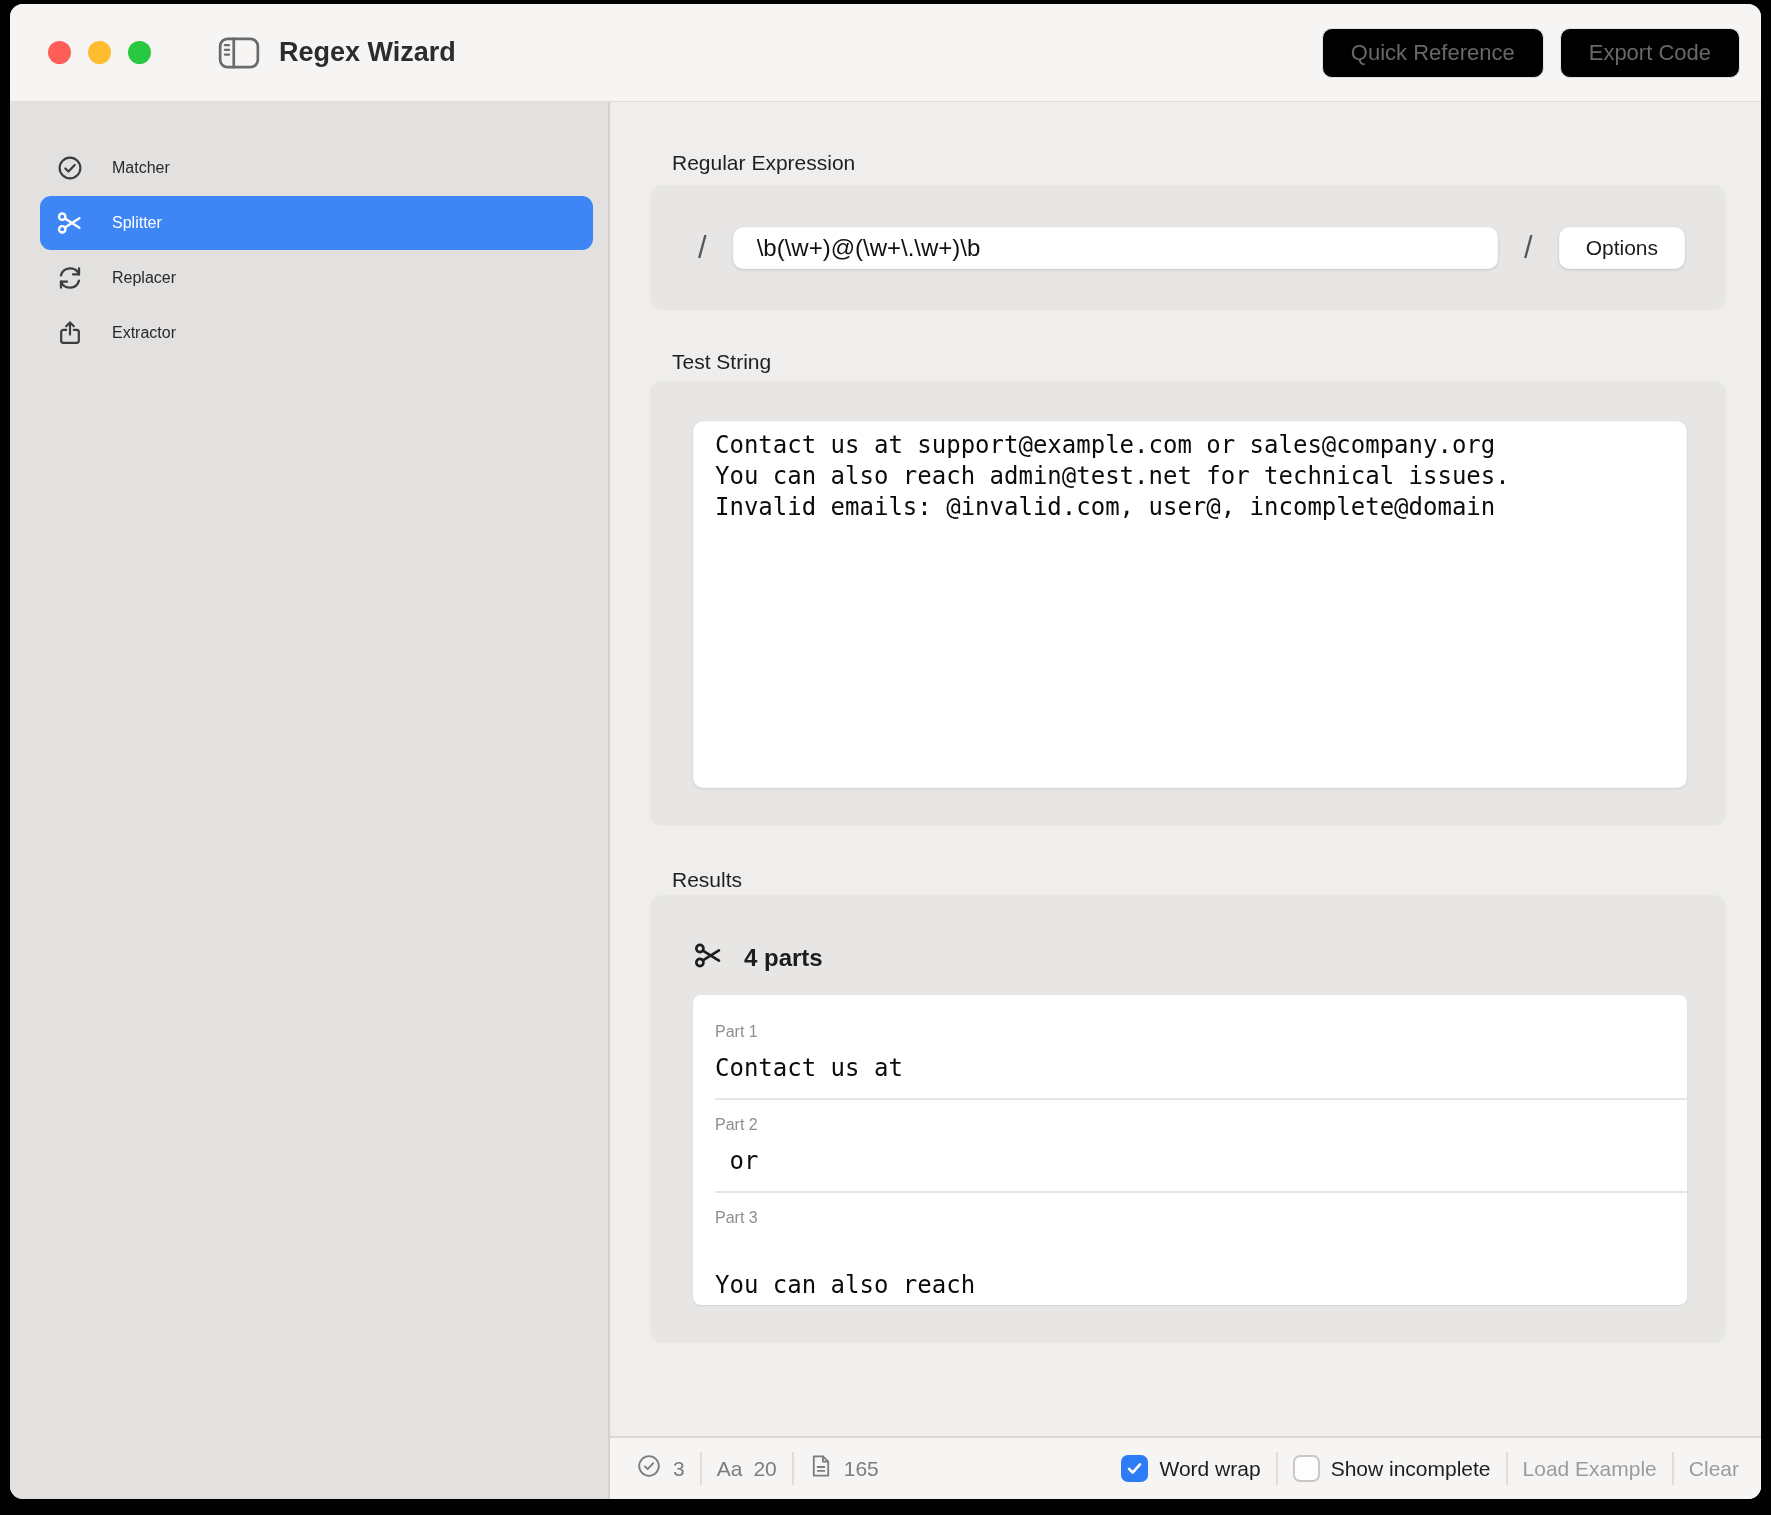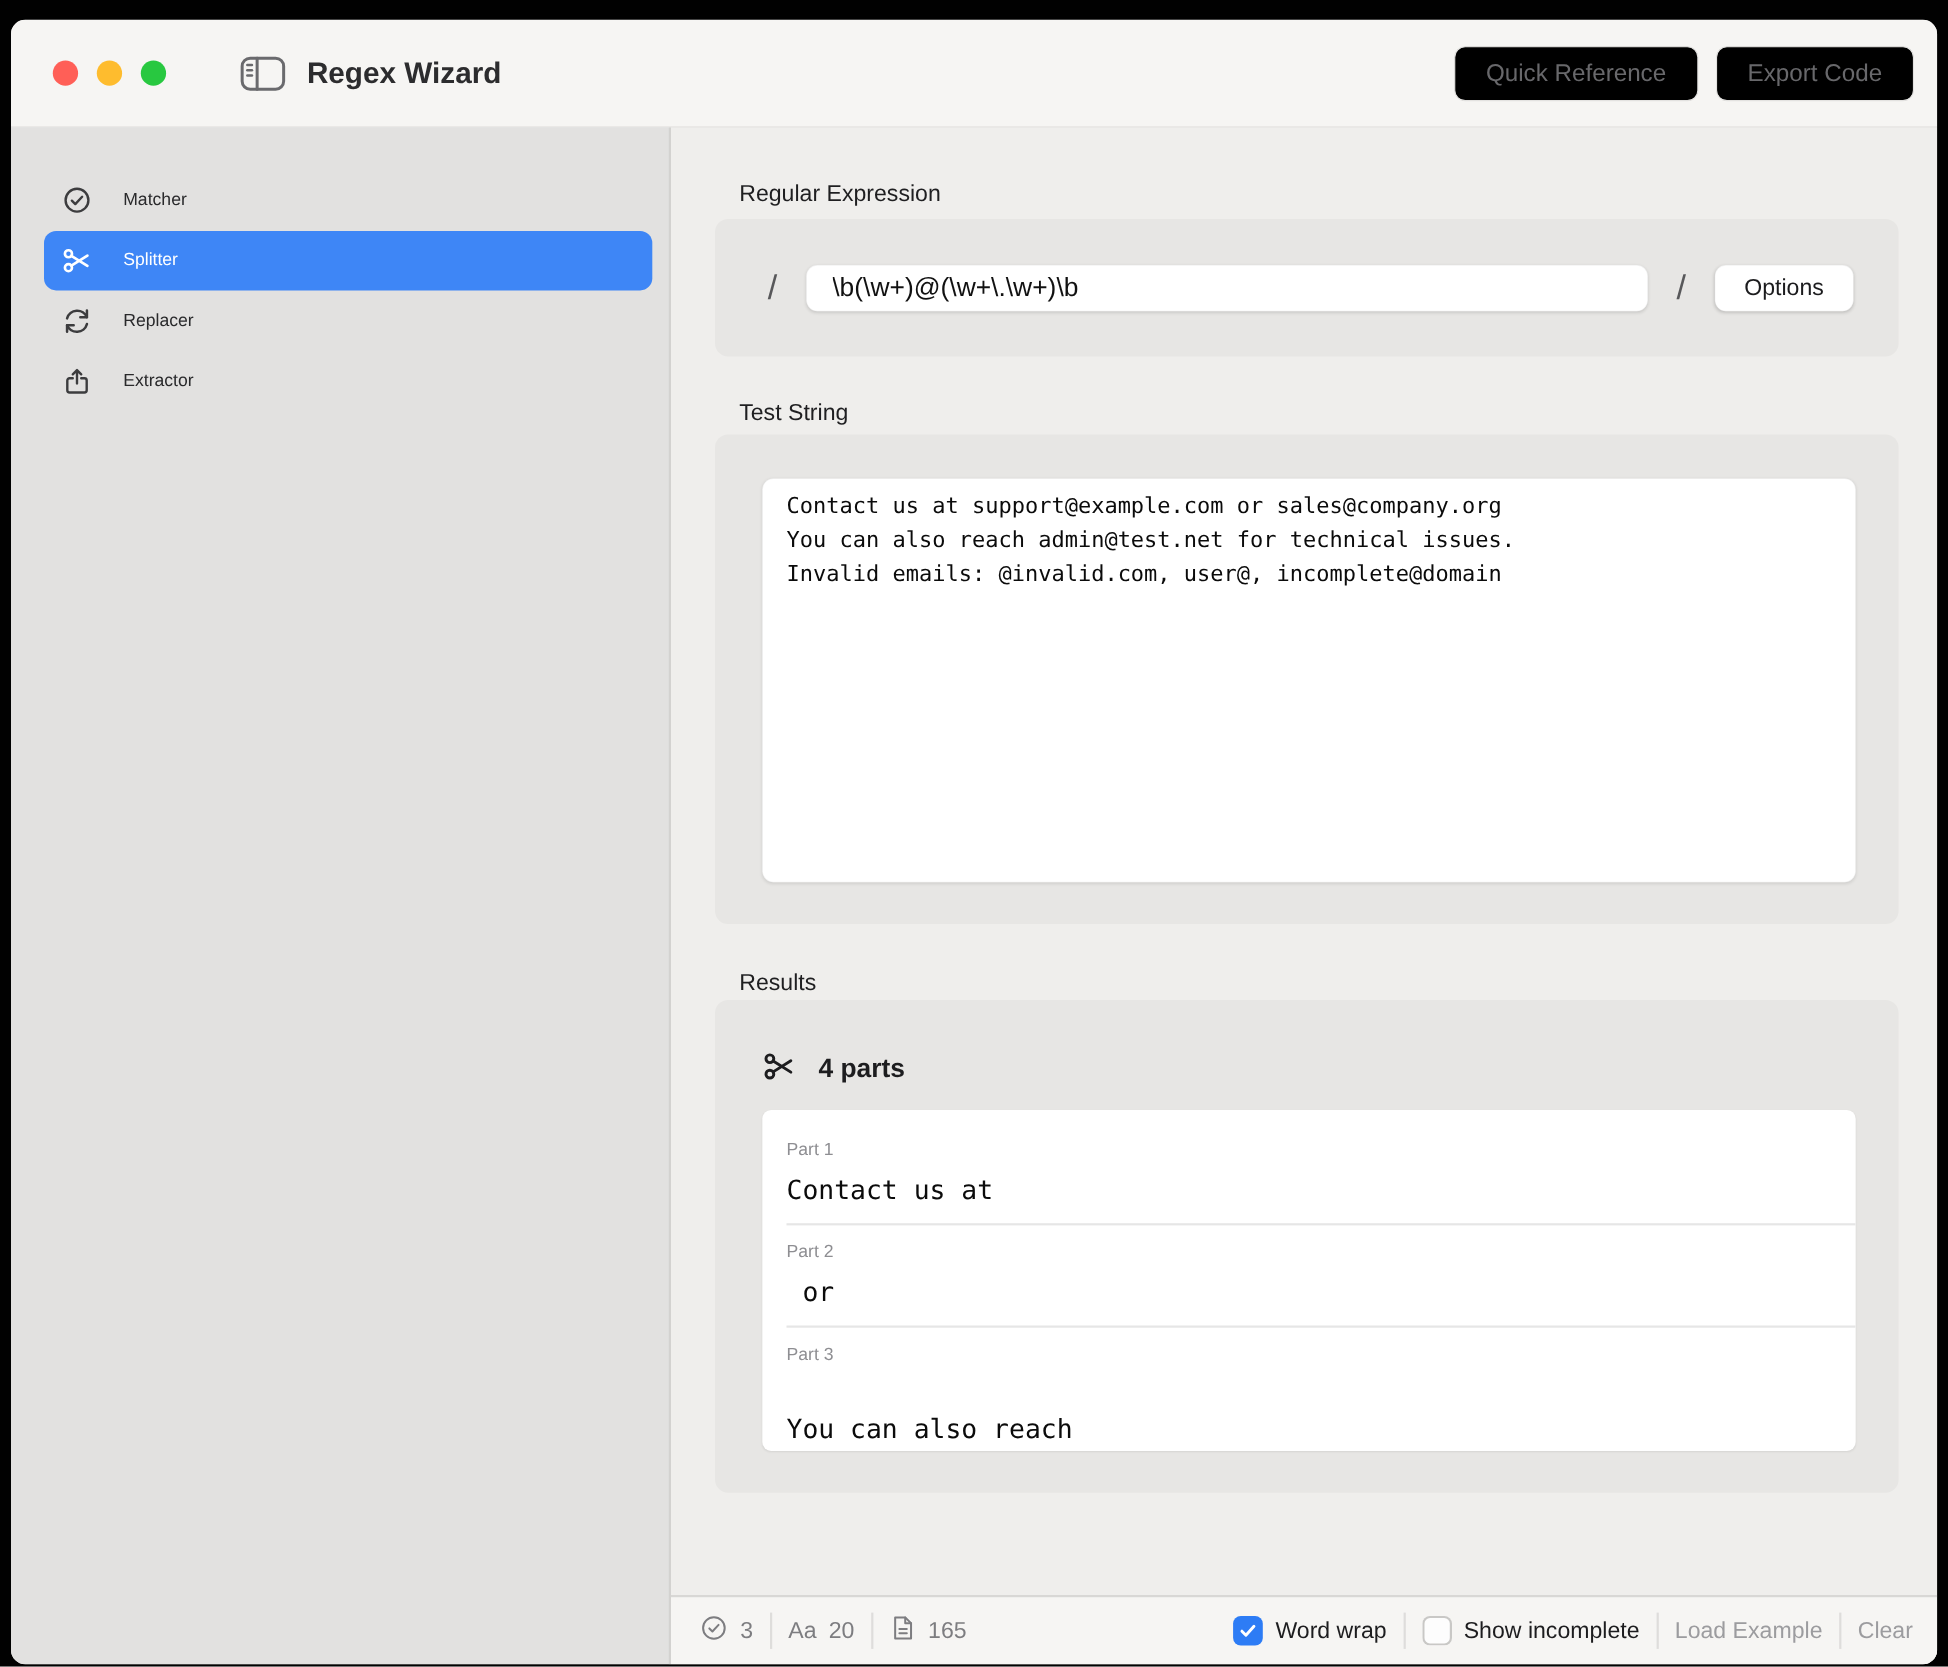--- a/index.html
+++ b/index.html
@@ -1,20 +1,20 @@
 <!DOCTYPE html>
 <html><head>
 <meta charset="utf-8">
 <style>
   * { box-sizing: border-box; margin: 0; padding: 0; }
   html,body { width: 1771px; height: 1515px; }
   body { background: #010101; font-family: "Liberation Sans", sans-serif; position: relative; }
 
   .win {
-    position: absolute; left: 10px; top: 18px; width: 1751px; height: 1495px;
+    position: absolute; left: 10px; top: 4px; width: 1751px; height: 1495px;
     border-radius: 13px; overflow: hidden; background: #efeeec;
     display: flex; flex-direction: column;
   }
 
   
   .titlebar {
     height: 98px; flex: 0 0 98px; background: #f6f5f3;
     border-bottom: 1px solid #dddcda;
     display: flex; align-items: center; padding: 0 21px 0 38px;
   }
@@ -71,21 +71,21 @@
     height: 42px; padding: 0 27px; border: none; border-radius: 10px; background: #ffffff;
     box-shadow: 0 1px 3px rgba(0,0,0,.16), inset 0 0 0 0.5px rgba(0,0,0,.05);
     font-size: 21px; color: #1c1c1e; font-family: "Liberation Sans", sans-serif;
   }
 
   .panel.test { margin-top: 7px; height: 445px; padding: 40px 39px 38px 43px; }
   .test-box {
     width: 100%; height: 100%; background: #ffffff; border-radius: 10px;
     box-shadow: 0 1px 3px rgba(0,0,0,.10), inset 0 0 0 0.5px rgba(0,0,0,.05);
     padding: 9px 0 0 22px; overflow: hidden;
-    font-family: "DejaVu Sans Mono", monospace; font-size: 20px; line-height: 31px;
+    font-family: "DejaVu Sans Mono", monospace; font-size: 24px; line-height: 31px;
     color: #0b0b0b; white-space: pre;
   }
   .lbl-test { margin-top: 40px; }
   .lbl-results { margin-top: 42px; }
 
   .panel.results { margin-top: 3px; height: 448px; padding: 45px 39px 38px 43px; }
   .results-header { display: flex; align-items: center; gap: 20px; height: 35px; }
   .results-summary { font-size: 24px; font-weight: 700; color: #1d1d1f; }
   .parts-card {
     margin-top: 20px; height: 310px; background: #ffffff; border-radius: 8px;

